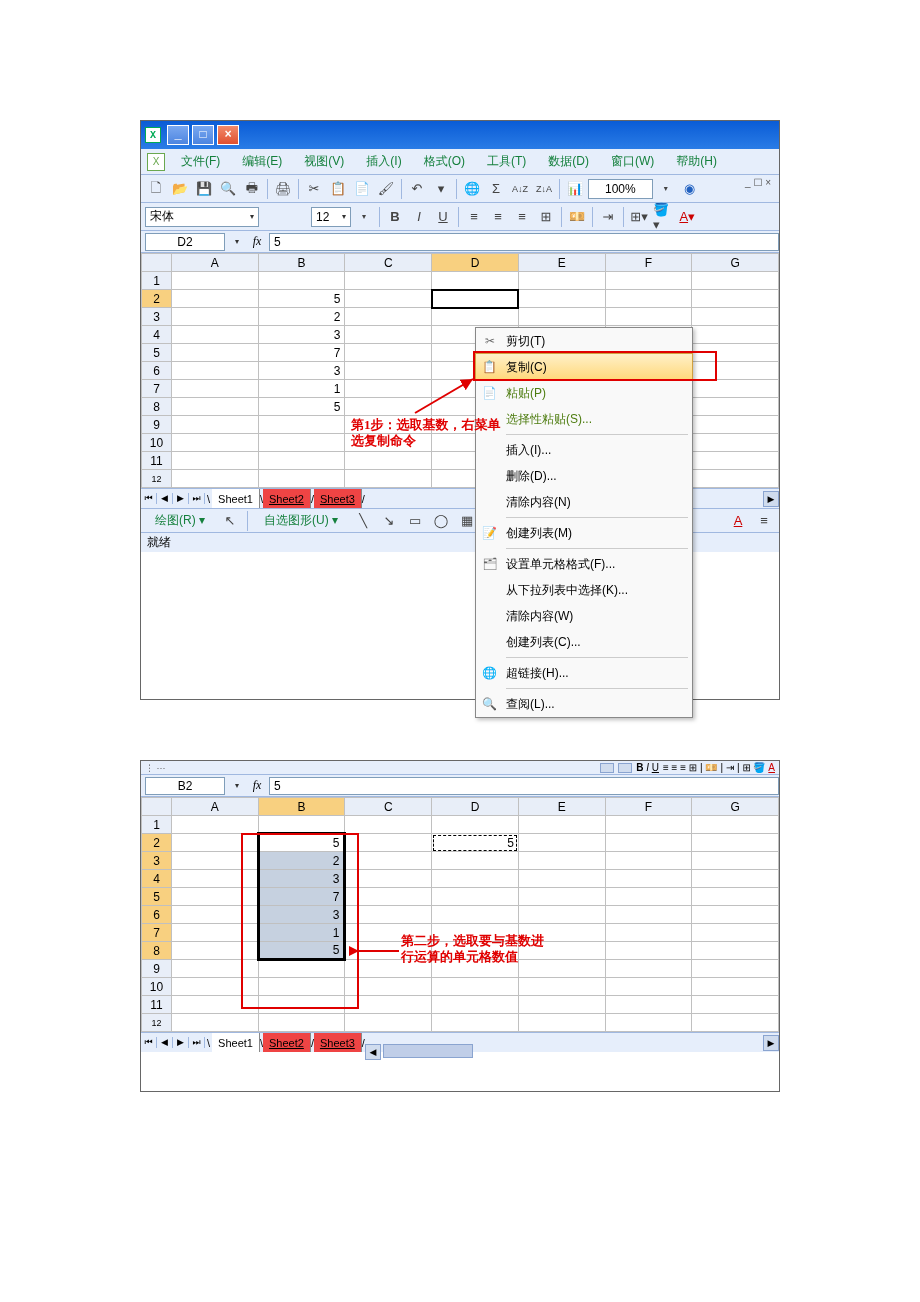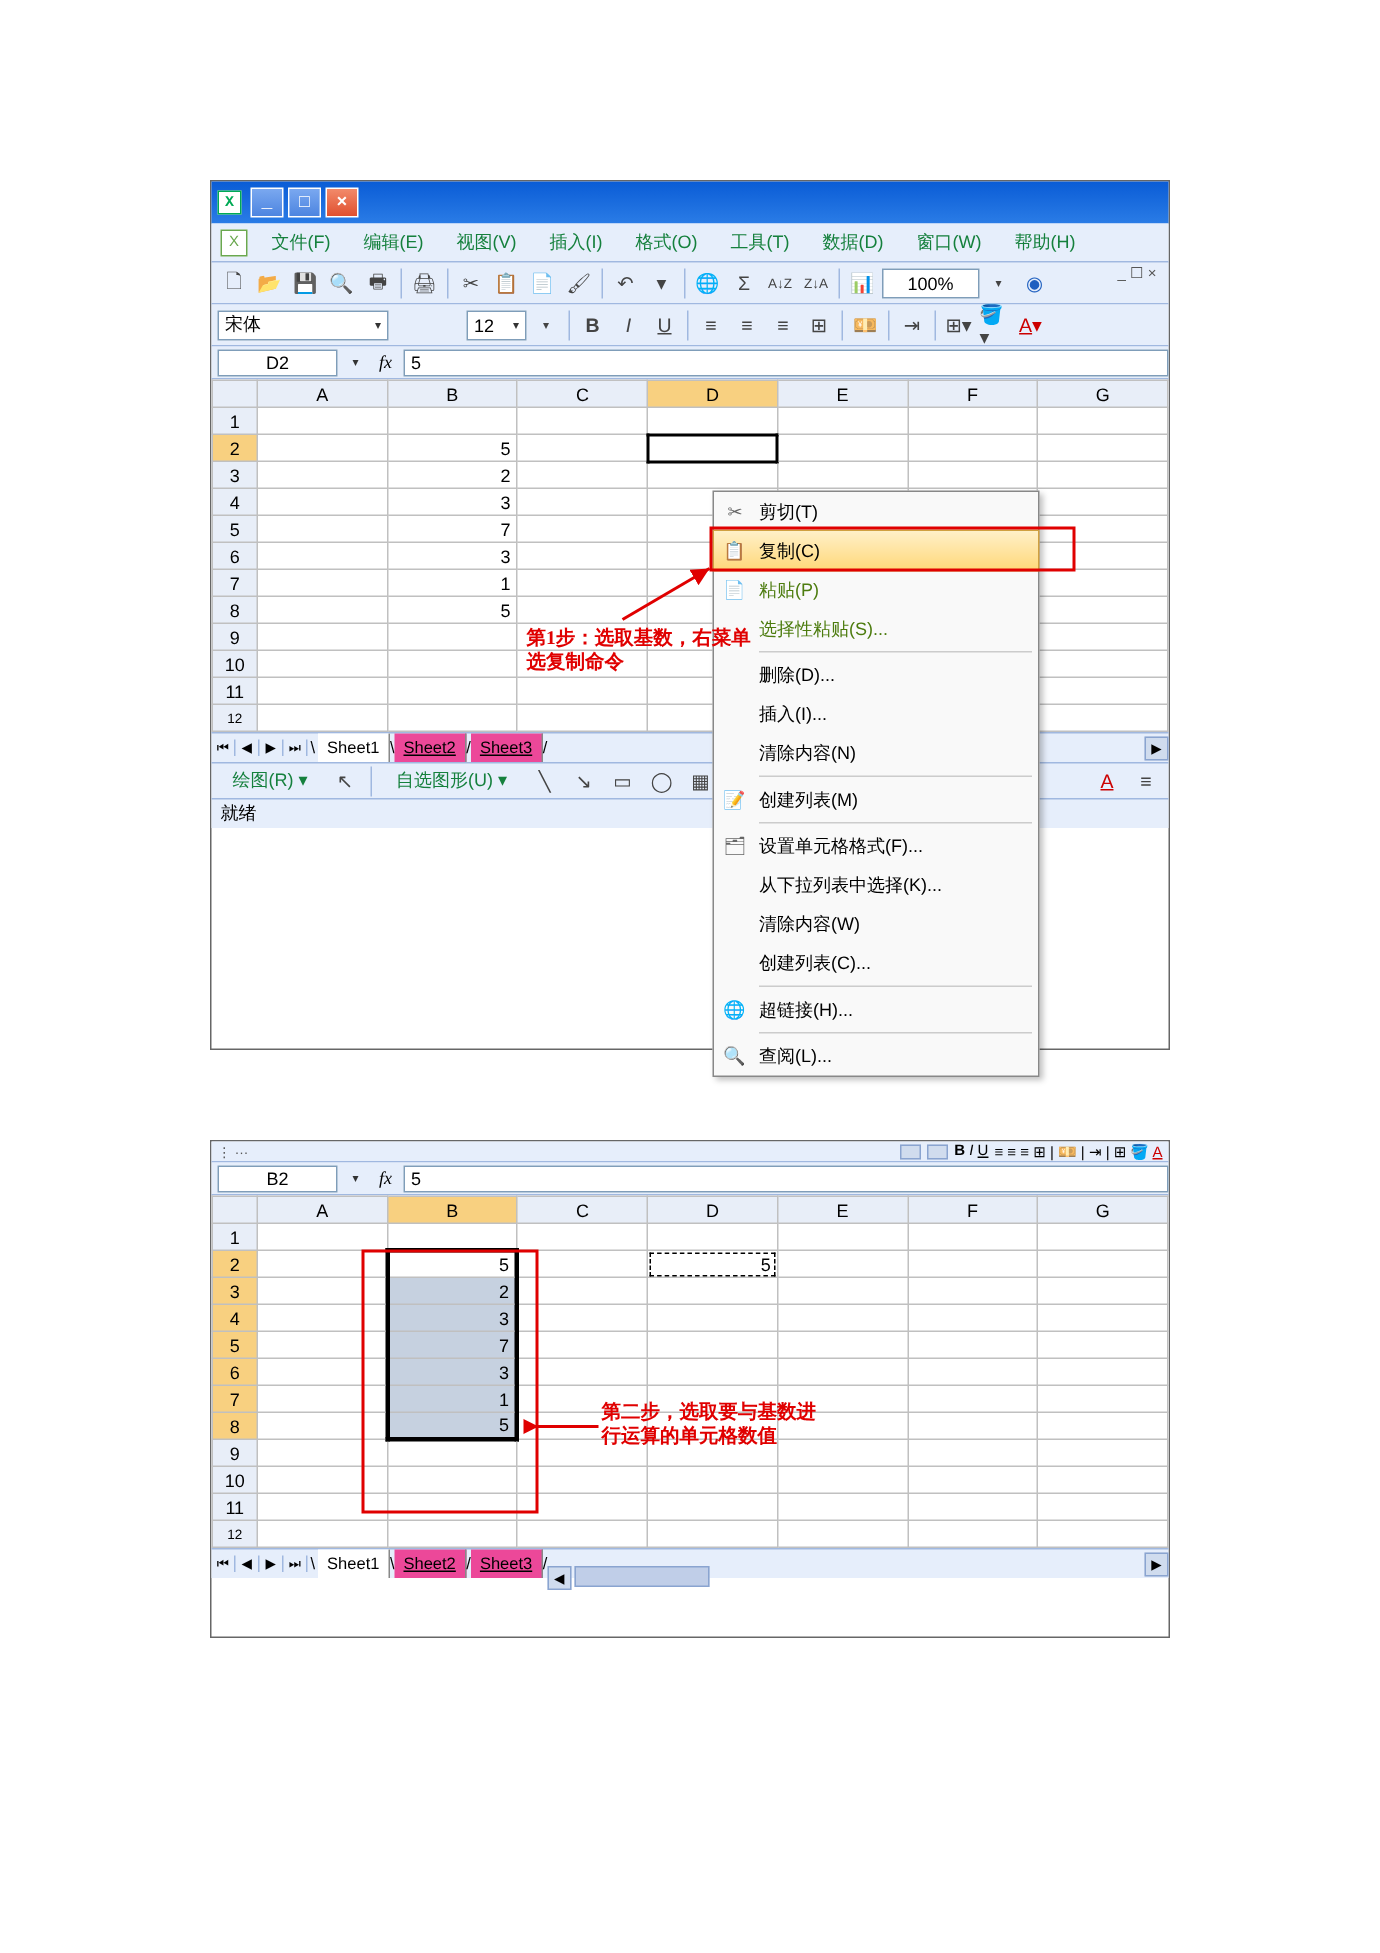--- a/index.html
+++ b/index.html
@@ -51,21 +51,21 @@
   table.sheet td { text-align: right; padding-right: 4px; font-family:Arial;}
   td.active-cell { border: 2px solid #000 !important; }
   td.marquee { outline:1px dashed #000; outline-offset:-2px;}
   .sel-range td{ background:#c6d1e0; }
   
   
   .sheet-tabs { background: #e6eefb; height: 20px; display: flex; align-items: center; border-top: 1px solid #a0b8e0; font-size: 11px; }
   .nav-btns{display:flex;}
   .nav-btn{width:16px;text-align:center;border-right:1px solid #a0b8e0;font-size:9px;}
   .tab { padding: 0 6px; border-right: 1px solid #888; background: #fff; font-family:Arial; height:100%;display:flex;align-items:center;}
-  .tab.inactive{background:#ec4899; text-decoration:underline;}
+  .tab.inactive{background:#ef4444; text-decoration:underline;}
   .tabs-track{flex:1;background:#d8e0ee;position:relative;}
   .scroll-thumb{position:absolute;height:14px;background:#c0cee8;border:1px solid #8aa4d0;}
   .scroll-arrow{width:16px;height:16px;background:#d0dcee;border:1px solid #8aa4d0;display:flex;align-items:center;justify-content:center;font-size:9px;}
   
   
   .draw-bar { background: #e6eefb; height: 24px; display: flex; align-items: center; padding: 0 4px; border-top: 1px solid #a0b8e0; gap:4px;}
   .statusbar { background: #e6eefb; height: 20px; display: flex; align-items: center; padding: 0 6px; border-top: 1px solid #a0b8e0; }
   
   
   .ctx-menu { position: absolute; left: 334px; top: 206px; width: 218px; background: #f9f9f9; border: 1px solid #888; box-shadow: 2px 2px 4px rgba(0,0,0,0.25); z-index: 20; }
@@ -388,25 +388,25 @@
           <div class="ctx-icon">📄</div>
           <div class="ctx-text">粘贴(P)</div>
         </div>
     <div class="ctx-row disabled">
           <div class="ctx-icon"></div>
           <div class="ctx-text">选择性粘贴(S)...</div>
         </div>
     <div class="ctx-sep"></div>
     <div class="ctx-row">
           <div class="ctx-icon"></div>
+          <div class="ctx-text">插入(I)...</div>
+        </div>
+    <div class="ctx-row">
+          <div class="ctx-icon"></div>
           <div class="ctx-text">删除(D)...</div>
-        </div>
-    <div class="ctx-row">
-          <div class="ctx-icon"></div>
-          <div class="ctx-text">插入(I)...</div>
         </div>
     <div class="ctx-row">
           <div class="ctx-icon"></div>
           <div class="ctx-text">清除内容(N)</div>
         </div>
     <div class="ctx-sep"></div>
     <div class="ctx-row">
           <div class="ctx-icon">📝</div>
           <div class="ctx-text">创建列表(M)</div>
         </div>

